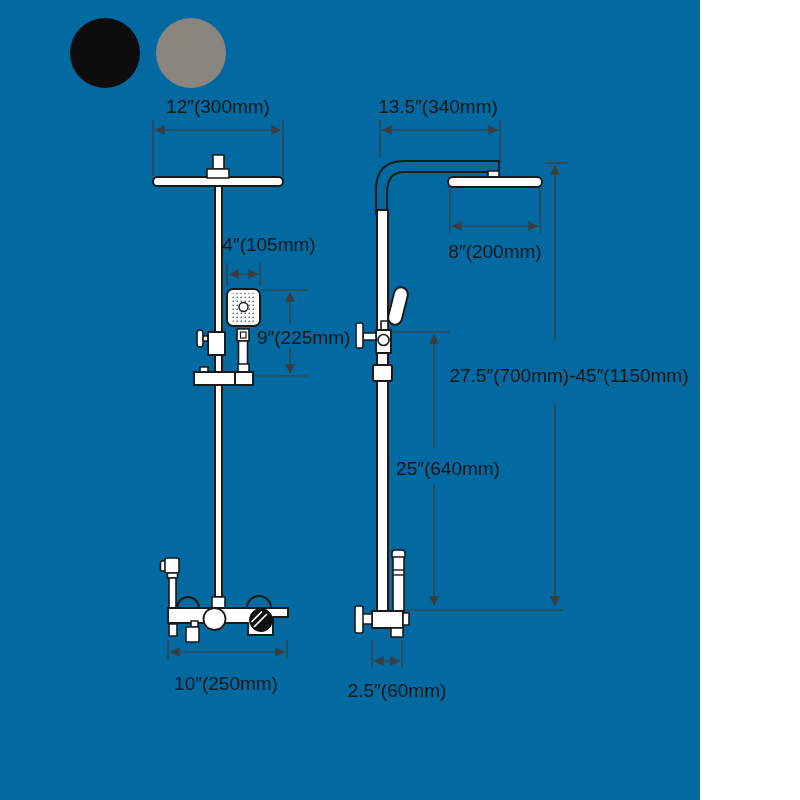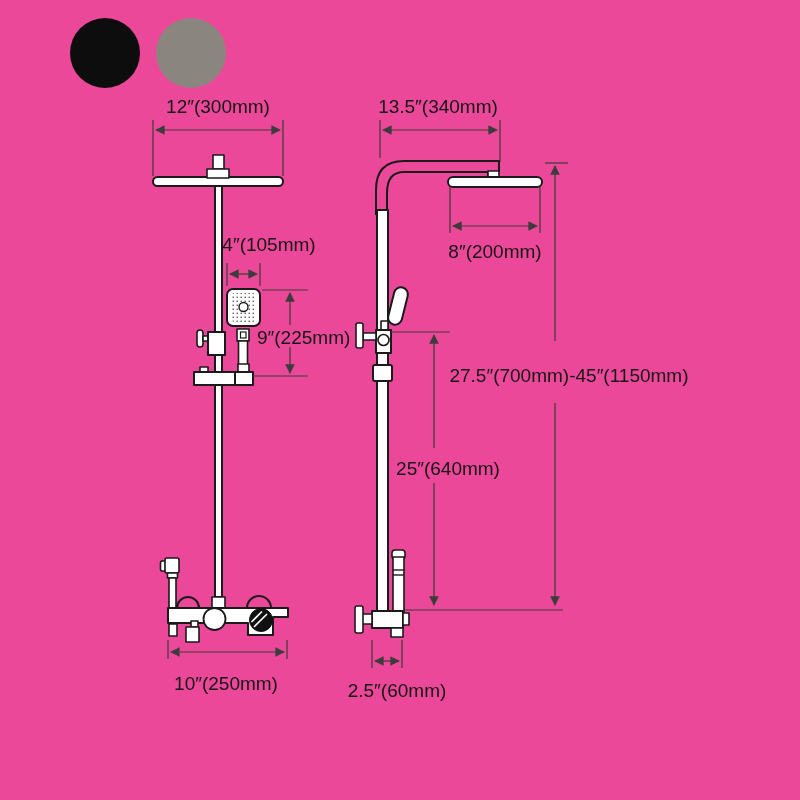--- a/index.html
+++ b/index.html
@@ -1,19 +1,19 @@
 <!DOCTYPE html>
 <html><head>
 <meta charset="utf-8">
 <style>
   html,body{margin:0;padding:0;background:#fff;}
   .stage{
     position:relative;
-    width:800px;height:800px;
-    background:#ec4899;
+    width:700px;height:800px;
+    background:#0369a1;
     font-family:"Liberation Sans", sans-serif;
     overflow:hidden;
   }
   .swatches{
     position:absolute;left:70px;top:18px;
     display:flex;gap:16px;align-items:center;
   }
   .swatch{
     width:70px;height:70px;border-radius:50%;
     cursor:pointer;

